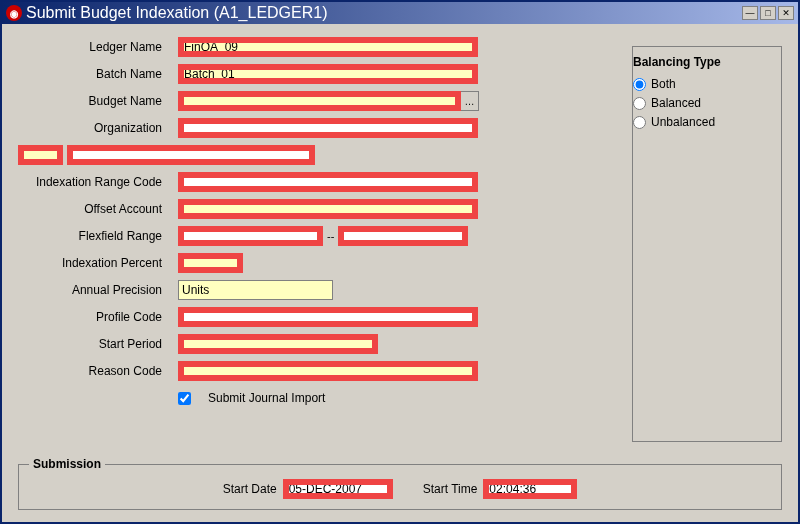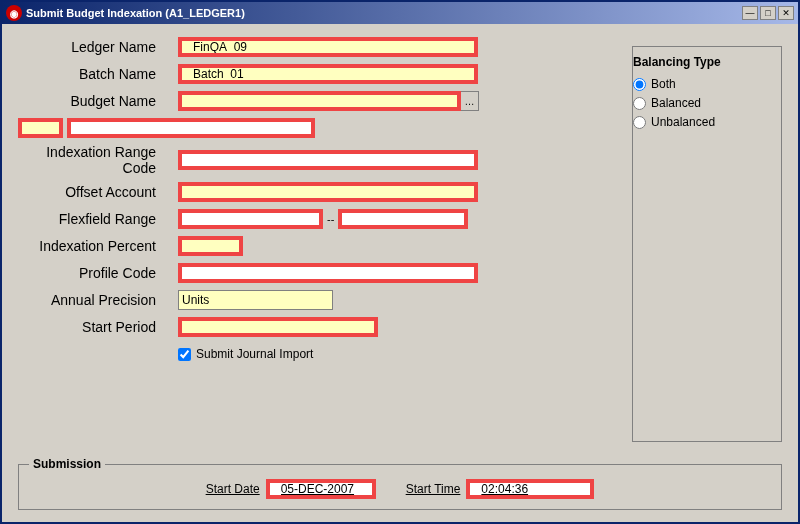--- a/index.html
+++ b/index.html
@@ -40,22 +40,22 @@
       background: #cc0000;
       border-radius: 50%;
       display: flex;
       align-items: center;
       justify-content: center;
       color: white;
       font-size: 10px;
       font-weight: bold;
     }
     .title-text {
-      font-size: 11px;
-      font-weight: bold;
+      font-size: 16px;
+      font-weight: normal;
     }
     .title-controls {
       display: flex;
       gap: 2px;
     }
     .title-btn {
       width: 16px;
       height: 14px;
       background: #d4d0c8;
       border: 1px solid #808080;
@@ -84,30 +84,30 @@
     }
     .form-row {
       display: flex;
       align-items: center;
       margin-bottom: 5px;
       min-height: 22px;
     }
     .form-label {
       width: 160px;
       text-align: right;
-      padding-right: 22px;
+      padding-right: 16px;
       color: #000;
-      font-size: 14px;
+      font-size: 12px;
       flex-shrink: 0;
     }
     .form-input {
       height: 20px;
-      border: 4px solid #ef4444;
-      font-size: 12px;
-      padding: 1px 11px;
+      border: 6px solid #ef4444;
+      font-size: 12px;
+      padding: 1px 0;
       background: #ffffc0;
       outline: none;
     }
     .form-input.white-bg {
       background: #ffffff;
     }
     .form-input.wide {
       width: 300px;
     }
     .form-input.medium {
@@ -179,21 +179,21 @@
       align-items: center;
       gap: 5px;
       margin-bottom: 5px;
     }
     .radio-row input[type="radio"] {
       margin: 0;
     }
     .checkbox-row {
       display: flex;
       align-items: flex-end;
-      gap: 5px;
+      gap: 17px;
       margin-top: 4px;
       margin-bottom: 12px;
     }
     .submission-section {
       border: 1px solid #808080;
       margin-top: 22px;
       padding: 4px 8px 10px 8px;
       position: relative;
     }
     .submission-label {
@@ -204,21 +204,20 @@
       padding: 0 4px;
       font-size: 12px;
       font-weight: bold;
     }
     .submission-row {
       display: flex;
       align-items: center;
       gap: 30px;
       margin-top: 10px;
       justify-content: center;
-      text-decoration: underline;
     }
     .submission-field {
       display: flex;
       align-items: center;
       gap: 6px;
     }
     .submission-field-label {
       font-size: 12px;
       text-align: right;
     }
@@ -258,20 +257,24 @@
         </div>
 
         <div class="form-row">
           <span class="form-label">Budget Name</span>
           <div class="budget-name-group">
             <input class="form-input" type="text" value="" style="width: 283px; background: rgb(255, 255, 192);">
             <button class="browse-btn">…</button>
           </div>
         </div>
 
+        <div class="form-row">
+          <span class="form-label">Organization</span>
+          <input class="form-input wide white-bg" type="text" value="" style="">
+        </div>
 
         <div class="form-row">
           <div class="currency-group">
             <input class="form-input xsmall" type="text" value="" style="background: rgb(255, 255, 192);">
             <input class="form-input" type="text" value="" style="width: 248px; background: rgb(255, 255, 255);">
           </div>
         </div>
 
         <div class="form-row">
           <span class="form-label">Indexation Range Code</span>
@@ -290,43 +293,47 @@
             <span class="flexfield-sep">--</span>
             <input class="form-input" type="text" value="" style="width: 130px; background: rgb(255, 255, 255);">
           </div>
         </div>
 
         <div class="form-row">
           <span class="form-label">Indexation Percent</span>
           <div class="indexation-group">
             <input class="form-input" type="text" value="" style="width: 65px; background: rgb(255, 255, 192);">
           </div>
-        </div>
-
-        <div class="form-row">
-          <span class="form-label">Profile Code</span>
-          <input class="form-input wide white-bg" type="text" value="" style="">
         </div>
 
         <div class="form-row">
           <span class="form-label">Annual Precision</span>
           <div class="annual-precision-group">
             <select class="dropdown-select">
               <option>Units</option>
               <option>Cents</option>
               <option>Dollars</option>
             </select>
           </div>
         </div>
 
         <div class="form-row">
+          <span class="form-label">Profile Code</span>
+          <input class="form-input wide white-bg" type="text" value="" style="">
+        </div>
+
+        <div class="form-row">
           <span class="form-label">Start Period</span>
           <input class="form-input medium" type="text" value="" style="background: rgb(255, 255, 192);">
         </div>
 
+        <div class="form-row">
+          <span class="form-label">Reason Code</span>
+          <input class="form-input wide" type="text" value="" style="background: rgb(255, 255, 192);">
+        </div>
 
         <div class="form-row">
           <span class="form-label"></span>
           <div class="checkbox-row">
             <input type="checkbox" checked="" style="">
             <span>Submit Journal Import</span>
           </div>
         </div>
 
       </div>
@@ -350,19 +357,19 @@
 
     <div class="submission-section">
       <span class="submission-label">Submission</span>
       <div class="submission-row">
         <div class="submission-field">
           <span class="submission-field-label">Start Date</span>
           <input class="form-input" type="text" value="05-DEC-2007" style="width: 110px; background: rgb(255, 255, 255);">
         </div>
         <div class="submission-field">
           <span class="submission-field-label">Start Time</span>
-          <input class="form-input" type="text" value="02:04:36" style="width: 128px; background: rgb(255, 255, 255);">
+          <input class="form-input" type="text" value="02:04:36" style="width: 94px; background: rgb(255, 255, 255);">
         </div>
       </div>
     </div>
 
   </div>
 </div>
 
 </body></html>

